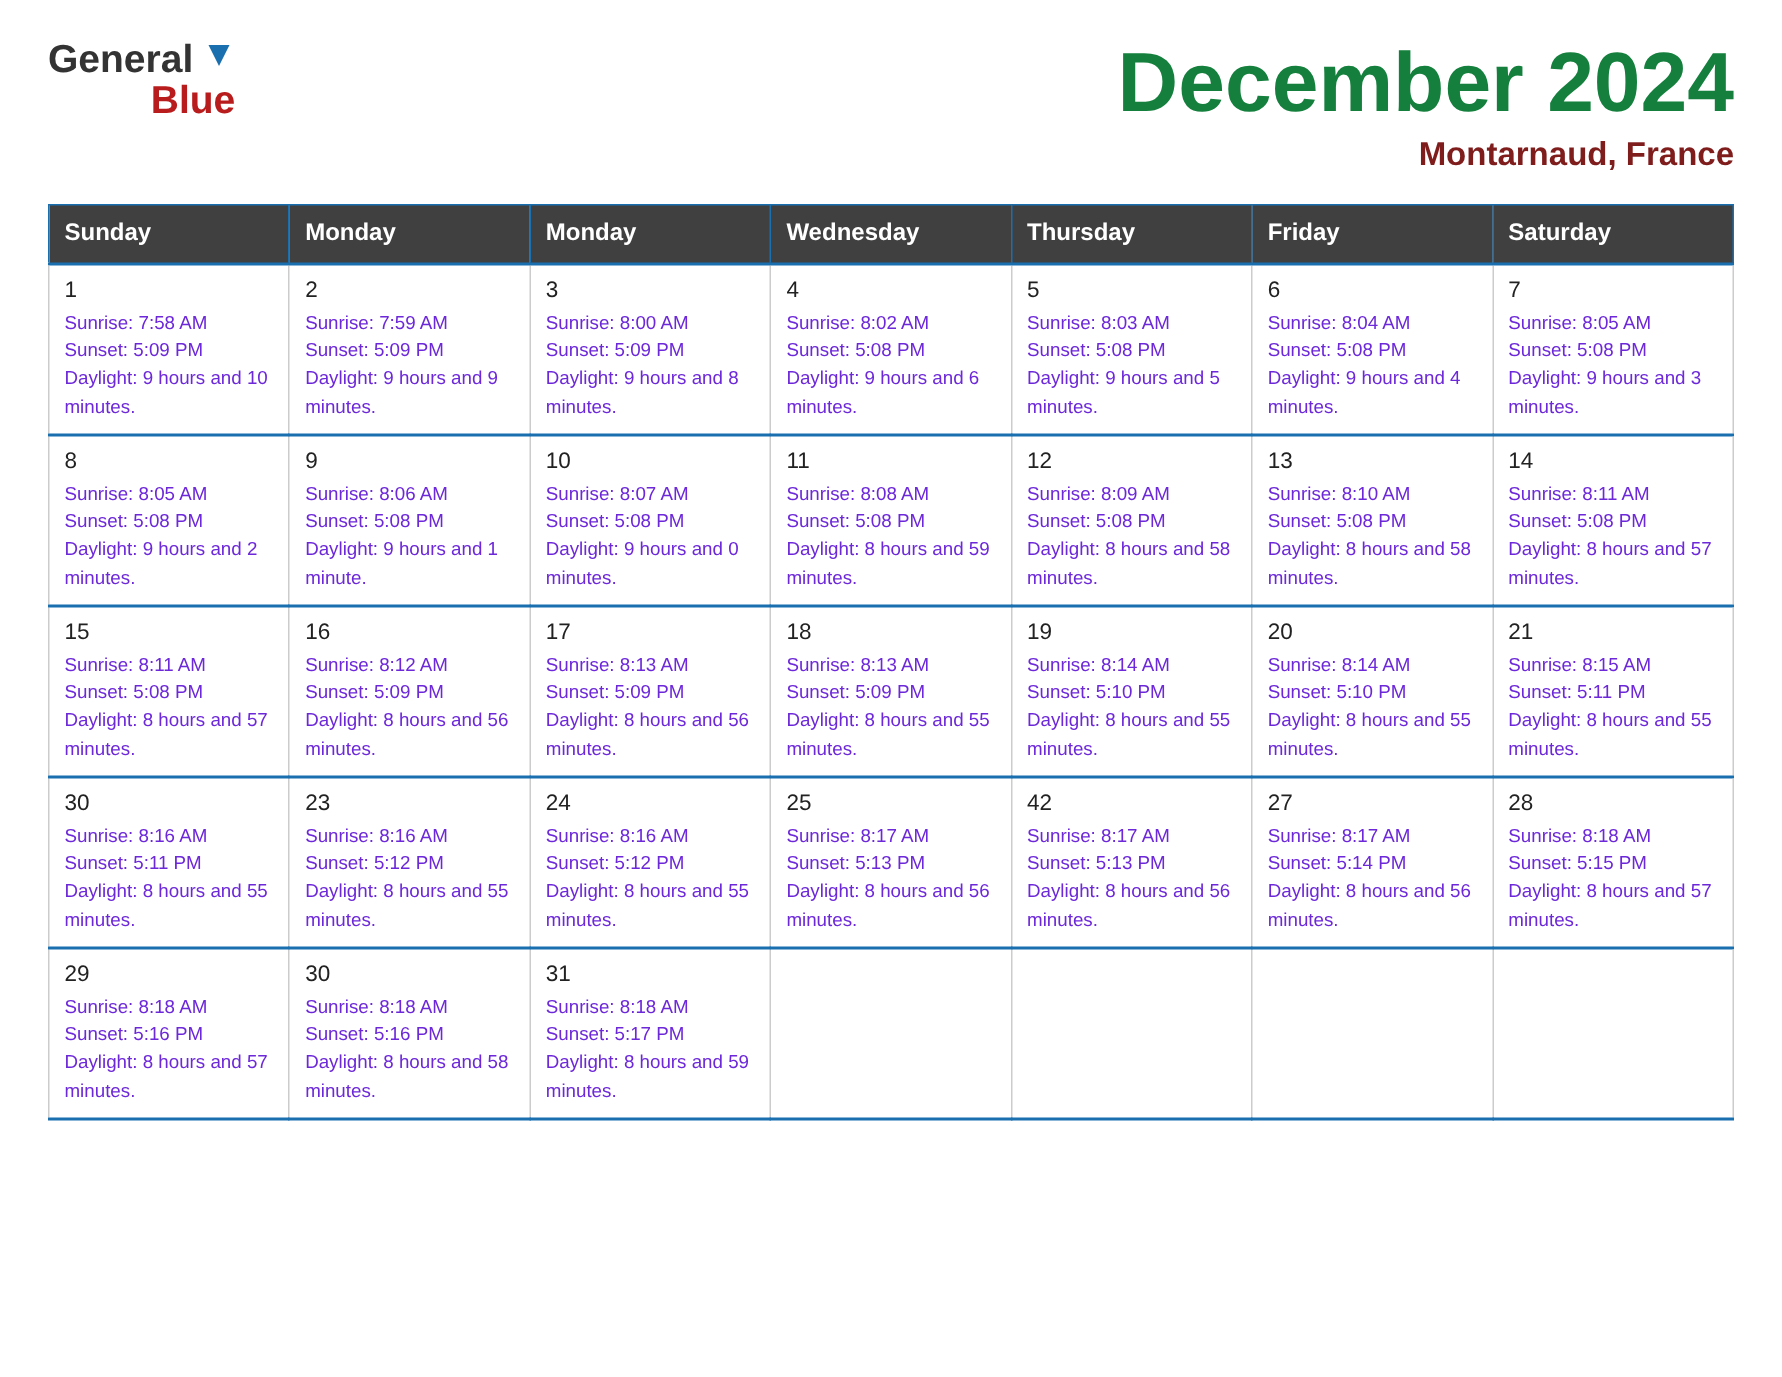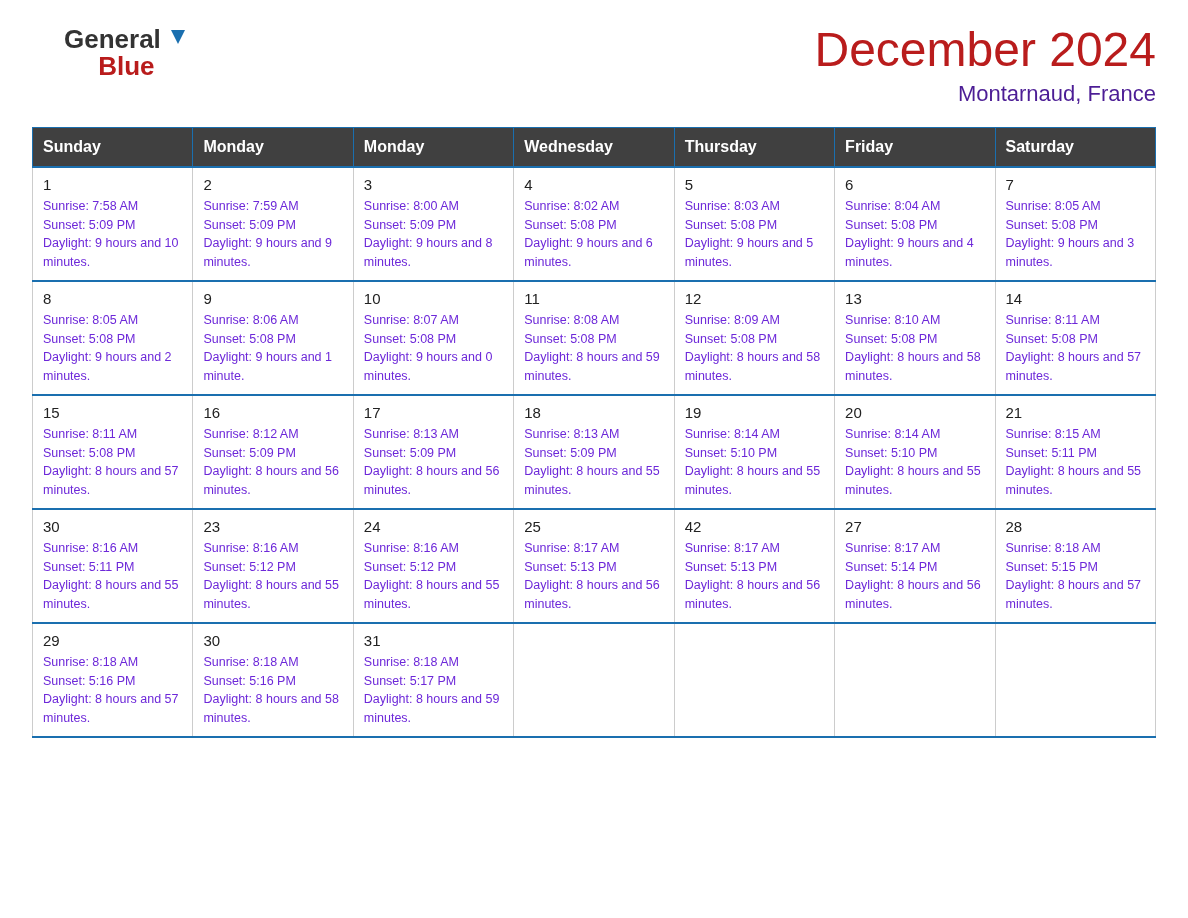--- a/index.html
+++ b/index.html
@@ -12,36 +12,36 @@
     }
     .header {
       display: flex;
       justify-content: space-between;
       align-items: flex-start;
       margin-bottom: 20px;
     }
     .logo {
       display: flex;
       flex-direction: column;
-      align-items: center;
-      margin-left: 32px;
+      align-items: flex-end;
     }
     .title-block {
       text-align: right;
     }
     .month-title {
-      font-size: 48px;
-      font-weight: normal;
-      color: #b91c1c;
+      font-size: 56px;
+      font-weight: bold;
+      color: #15803d;
       line-height: 1.1;
     }
     .location {
       font-size: 22px;
-      color: #4c1d95;
+      color: #7f1d1d;
       margin-top: 4px;
+      font-weight: bold;
     }
     .calendar {
       width: 100%;
       border-collapse: collapse;
       border: 1px solid #aaa;
     }
     .calendar th {
       background-color: #404040;
       color: #fff;
       font-size: 16px;

